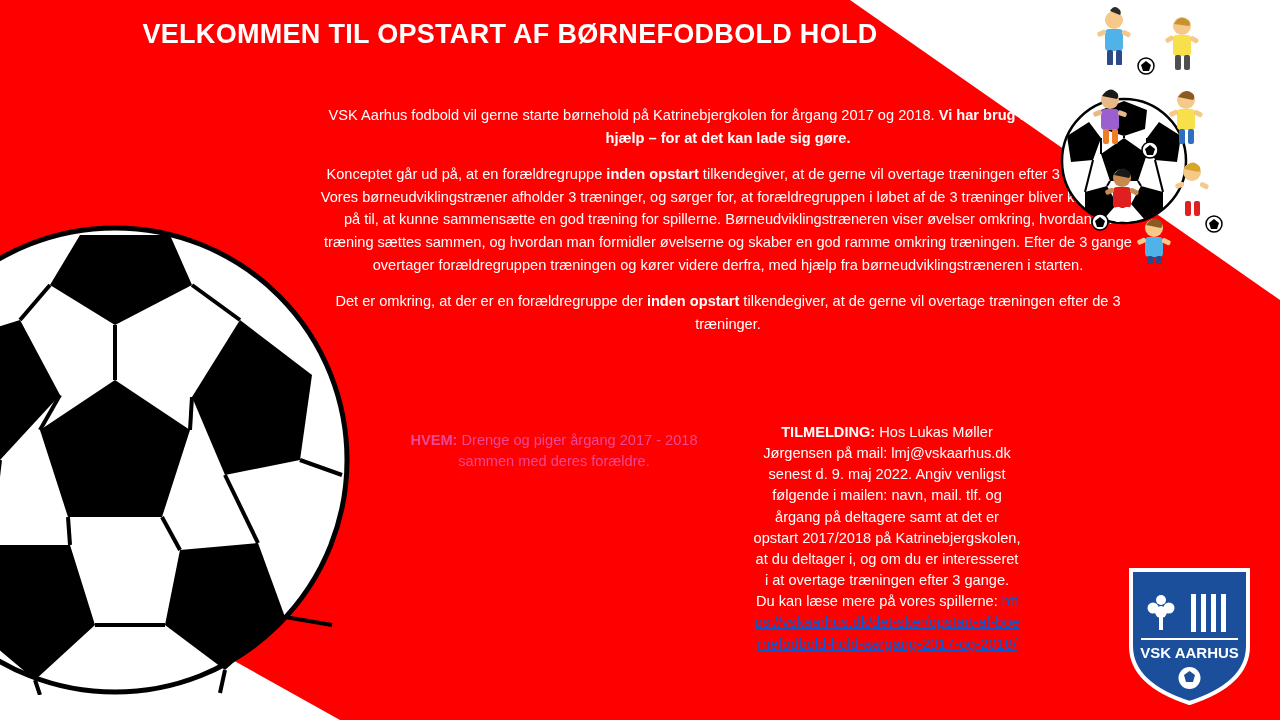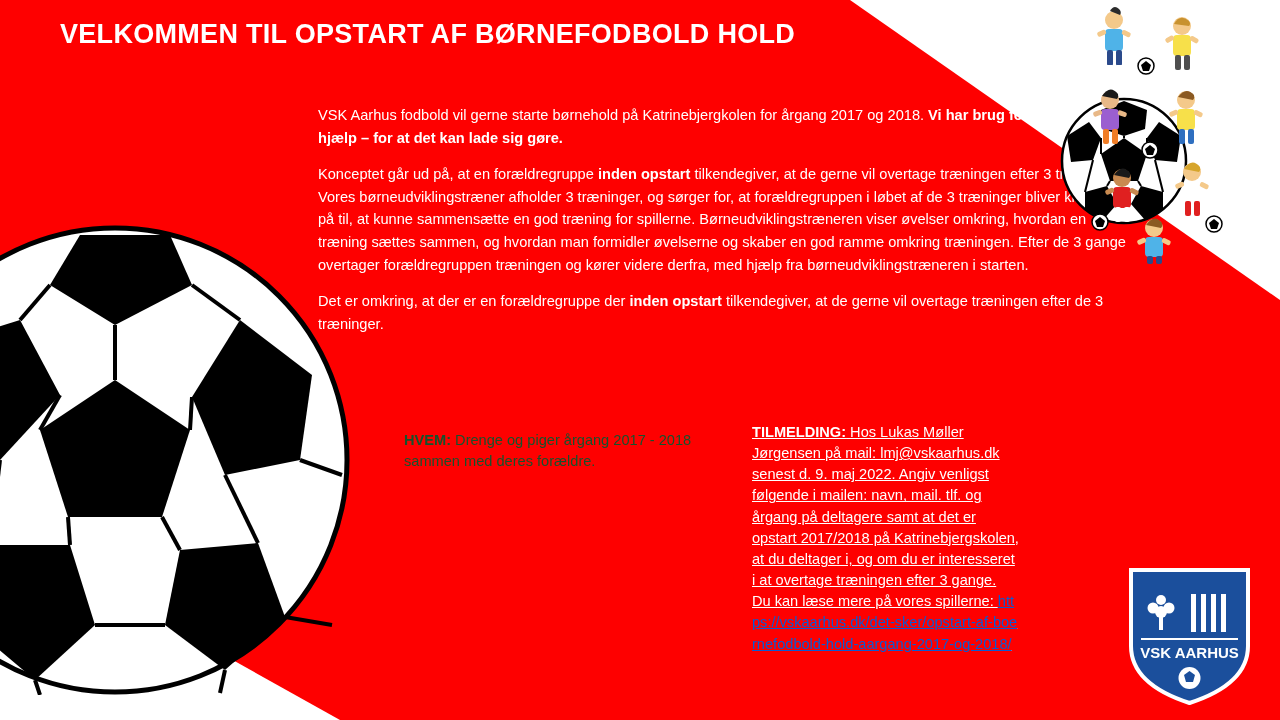--- a/index.html
+++ b/index.html
@@ -12,20 +12,21 @@
     overflow: hidden;
     font-family: "Liberation Sans", sans-serif;
     background: #ffffff;
   }
   .poster {
     position: relative;
     width: 1280px;
     height: 720px;
     background: #ffffff;
     overflow: hidden;
+    text-align: center;
   }
   
   .red-bg {
     position: absolute;
     inset: 0;
     background: #fe0000;
     
     clip-path: polygon(
       0% 0%,
       0% 0%,
@@ -83,37 +84,36 @@
   }
   .body-text p { margin: 0 0 14px 0; }
   .body-text b { font-weight: bold; }
 
   
   .col-left {
     position: absolute;
     left: 404px;
     top: 430px;
     width: 300px;
-    color: #14532d;
+    color: #ec4899;
     font-size: 14.6px;
     line-height: 1.45;
   }
   .col-left .item { margin-bottom: 15px; }
   .col-left .item:last-child { margin-bottom: 0; }
   .col-left b { font-weight: bold; }
 
   .col-right {
     position: absolute;
     left: 752px;
     top: 422px;
     width: 270px;
     color: #ffffff;
     font-size: 14.6px;
     line-height: 1.45;
-    text-decoration: underline;
   }
   .col-right b { font-weight: bold; }
   .link {
     color: #0a5bd3;
     text-decoration: underline;
     word-break: break-all;
   }
 
   
   .ball-big {

